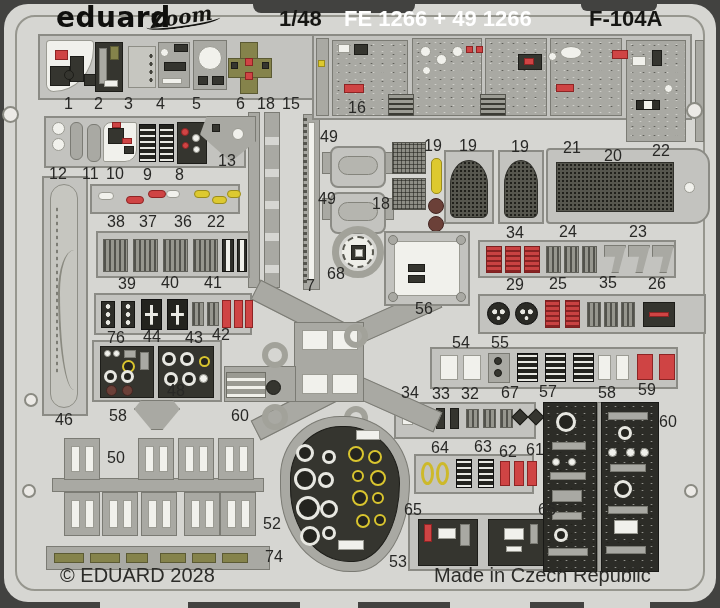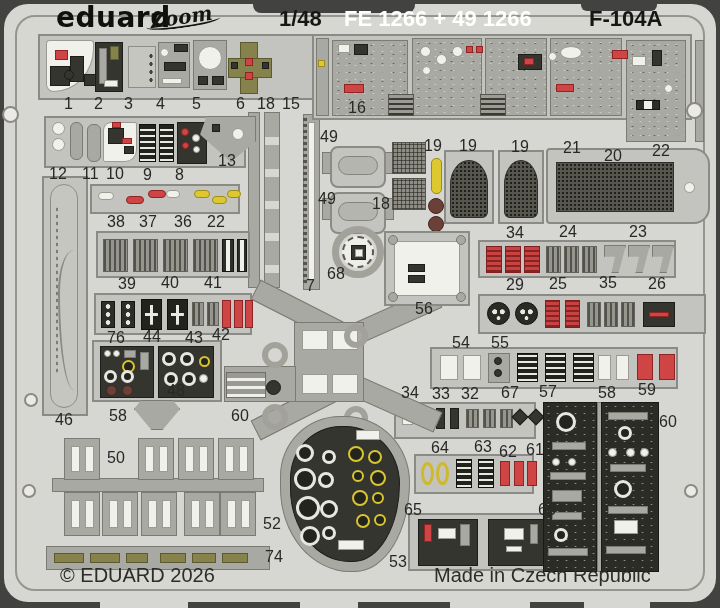--- a/index.html
+++ b/index.html
@@ -496,16 +496,16 @@
       <span class="plabel" style="left: 526px; top: 441px;">61</span>
       <span class="plabel" style="left: 404px; top: 501px;">65</span>
       <span class="plabel" style="left: 538px; top: 501px;">66</span>
       <span class="plabel" style="left: 659px; top: 413px;">60</span>
       <span class="plabel" style="left: 107px; top: 449px;">50</span>
       <span class="plabel" style="left: 263px; top: 515px;">52</span>
       <span class="plabel" style="left: 265px; top: 548px;">74</span>
       <span class="plabel" style="left: 389px; top: 553px;">53</span>
     </div>
   <div class="ftr">
-    <span class="copy">© EDUARD 2026</span>
+    <span class="copy">© EDUARD 2028</span>
     <span class="madein">Made in Czech Republic</span>
   </div>
 </div>
 
 </body></html>

